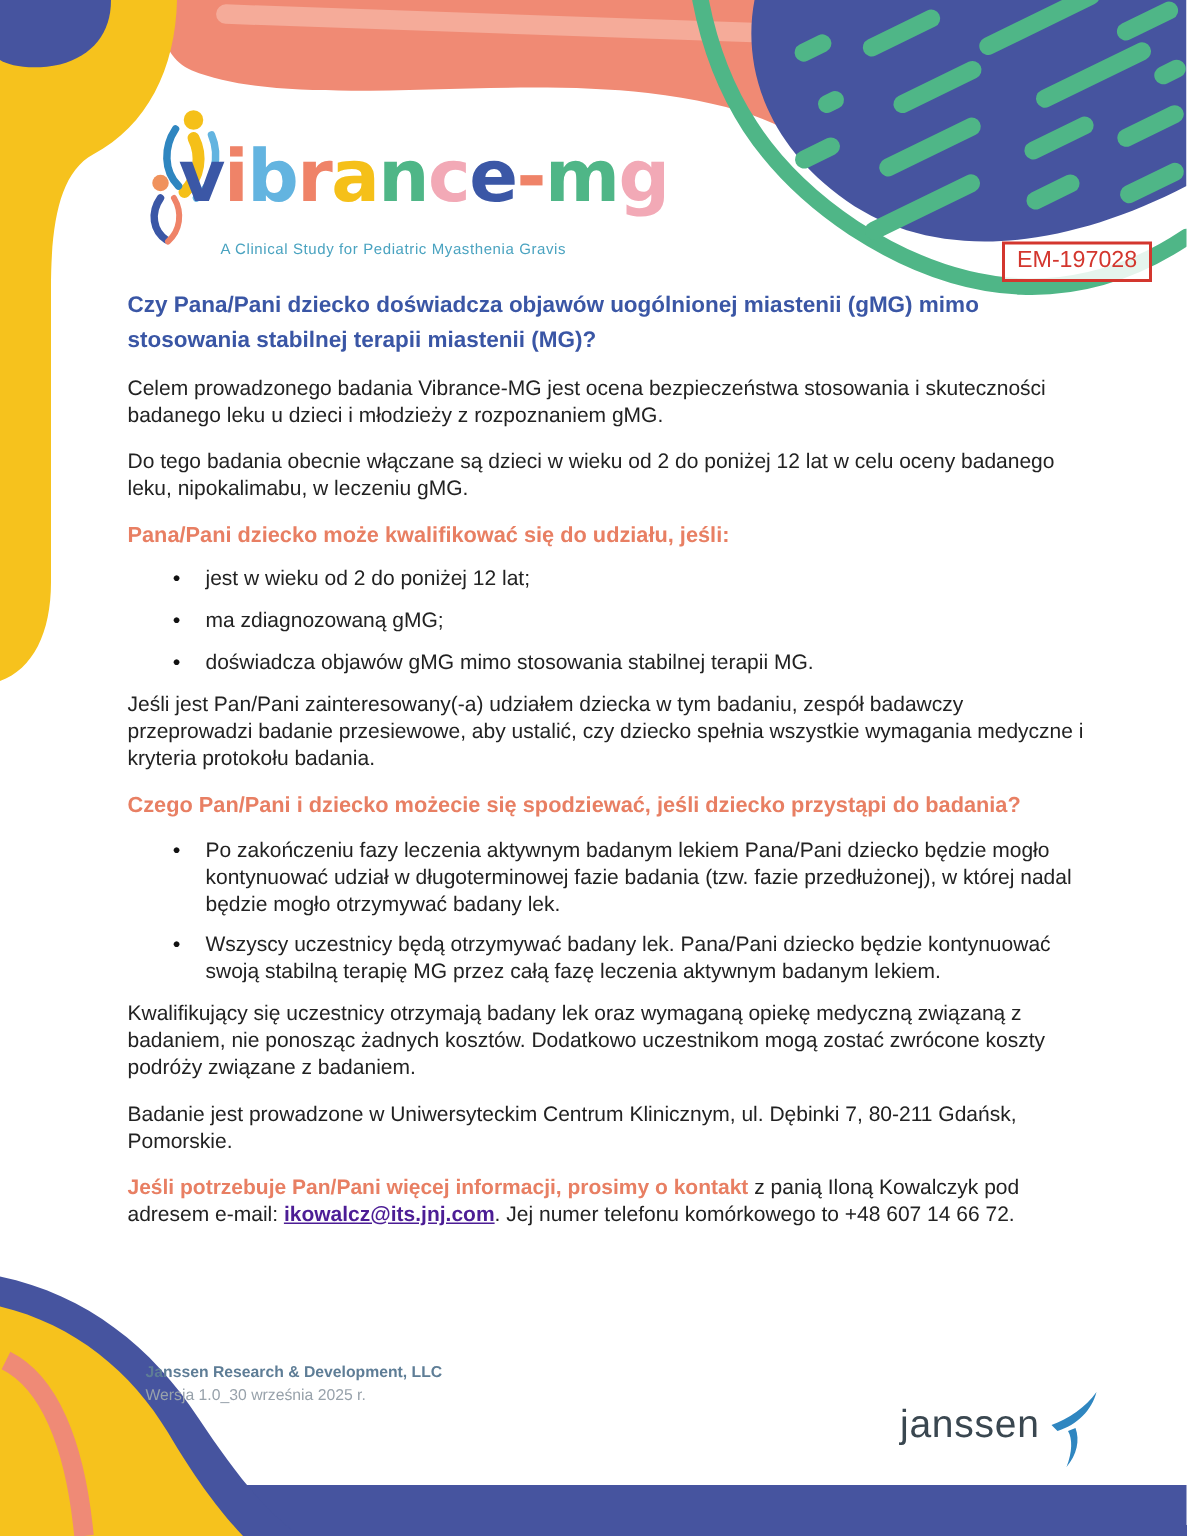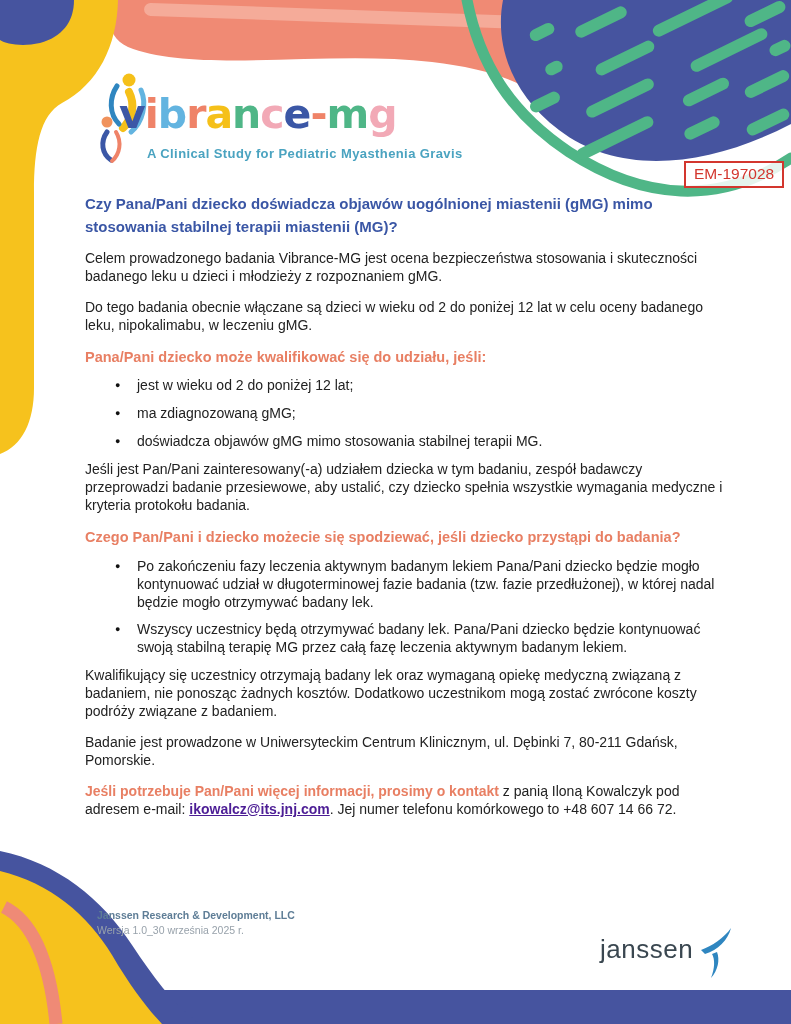--- a/index.html
+++ b/index.html
@@ -16,30 +16,30 @@
   #deco-top-left{left:0;top:0;z-index:3;}
   #deco-bottom-bar{left:0;right:0;bottom:0;height:34px;background:#46549f;z-index:1;}
   #deco-bottom-left{left:0;bottom:0;z-index:2;}
 
   
   .logo-block{position:absolute;left:85px;top:68px;z-index:4;}
   .logo-mark{position:absolute;left:0;top:0;}
   .brand{
     position:absolute;left:34px;top:26px;white-space:nowrap;
     font-family:"DejaVu Sans", sans-serif;
-    font-weight:bold;font-size:41px;letter-spacing:-1px;line-height:1;
+    font-weight:bold;font-size:48px;letter-spacing:-1px;line-height:1;
   }
   .tagline{
-    position:absolute;left:62px;top:78px;white-space:nowrap;
-    font-size:13px;color:#4aa3c0;letter-spacing:.4px;font-weight:bold;
+    position:absolute;left:62px;top:93px;white-space:nowrap;
+    font-size:10px;color:#4aa3c0;letter-spacing:.4px;font-weight:normal;
   }
 
   
   .em-box{
-    position:absolute;left:684px;top:161px;z-index:4;
+    position:absolute;left:668px;top:161px;z-index:4;
     border:2px solid #d3362e;color:#d3362e;
     font-size:15.5px;padding:2px 8px 3px 8px;background:rgba(255,255,255,.85);
   }
 
   
   .content{
     position:absolute;left:85px;top:193px;width:641px;z-index:4;
     font-size:14px;line-height:1.28;
   }
   .content p{margin:0 0 13px 0;}

